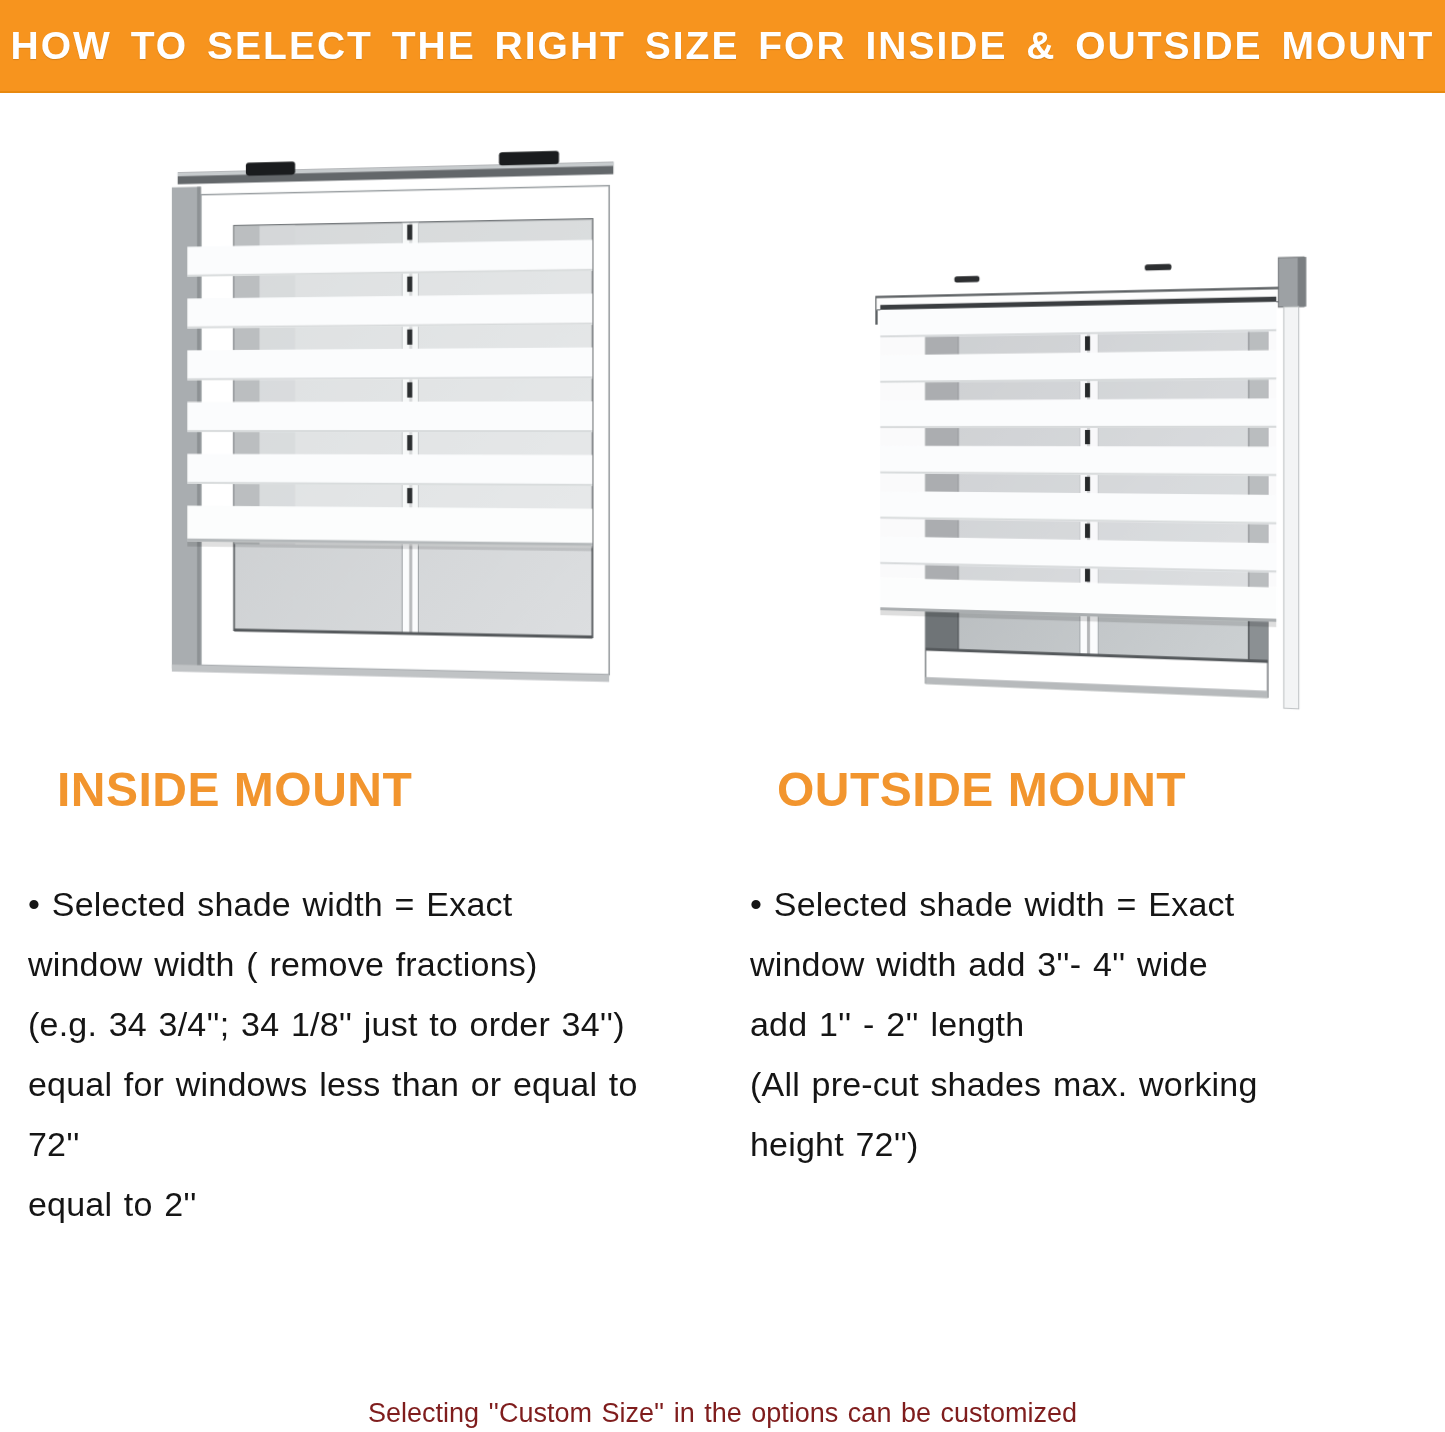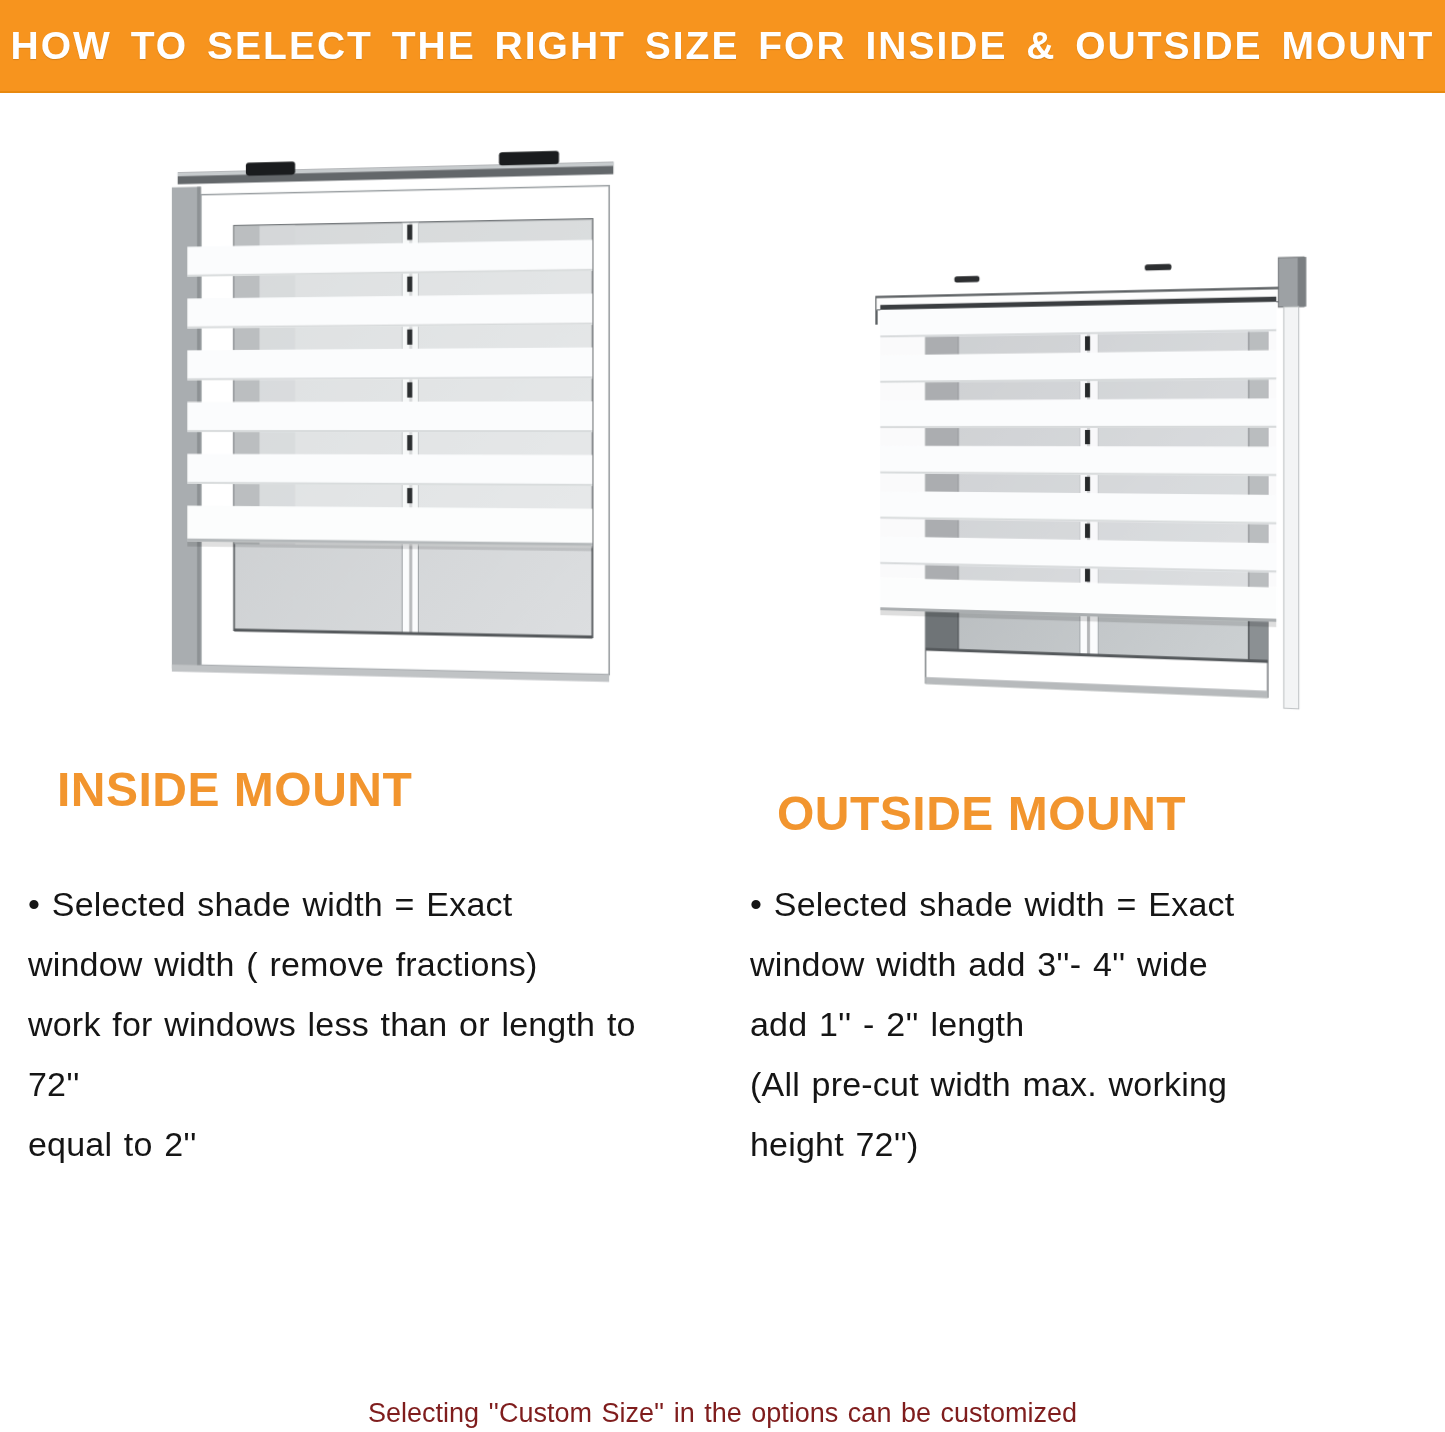--- a/index.html
+++ b/index.html
@@ -34,21 +34,21 @@
   .illus-left svg{transform:perspective(1300px) rotateY(-7deg);}
   .illus-right svg{transform:perspective(1100px) rotateY(-10deg);}
   
   .mount-heading{
     position:absolute;margin:12px;
     font-size:48px;font-weight:bold;
     color:#F2952E;letter-spacing:0.5px;
     white-space:nowrap;
   }
   .heading-left{left:45px;top:750px;}
-  .heading-right{left:765px;top:774px;}
+  .heading-right{left:765px;top:750px;}
   
   .bullets{position:absolute;top:874px;}
   .bullets-left{left:28px;}
   .bullets-right{left:750px;}
   .bullets .line{
     margin:0;
     font-size:34px;line-height:60px;
     color:#151515;
     letter-spacing:0.2px;word-spacing:2px;
     white-space:nowrap;
@@ -191,28 +191,29 @@
       </g>
     </svg>
   </div>
 
   <h2 class="mount-heading heading-left">INSIDE MOUNT</h2>
   <h2 class="mount-heading heading-right">OUTSIDE MOUNT</h2>
 
   <div class="bullets bullets-left">
     <p class="line">• Selected shade width = Exact</p>
     <p class="line">window width ( remove fractions)</p>
-    <p class="line">work for windows less than or length to</p>
+    <p class="line">(e.g. 34 3/4''; 34 1/8'' just to order 34'')</p>
+    <p class="line">equal for windows less than or equal to</p>
     <p class="line">72''</p>
     <p class="line">equal to 2''</p>
   </div>
 
   <div class="bullets bullets-right">
     <p class="line">• Selected shade width = Exact</p>
     <p class="line">window width add 3''- 4'' wide</p>
     <p class="line">add 1'' - 2'' length</p>
-    <p class="line">(All pre-cut width max. working</p>
+    <p class="line">(All pre-cut shades max. working</p>
     <p class="line">height 72'')</p>
   </div>
 
   <div class="footer-note">Selecting ''Custom Size'' in the options can be customized</div>
 
 </div>
 
 </body></html>

